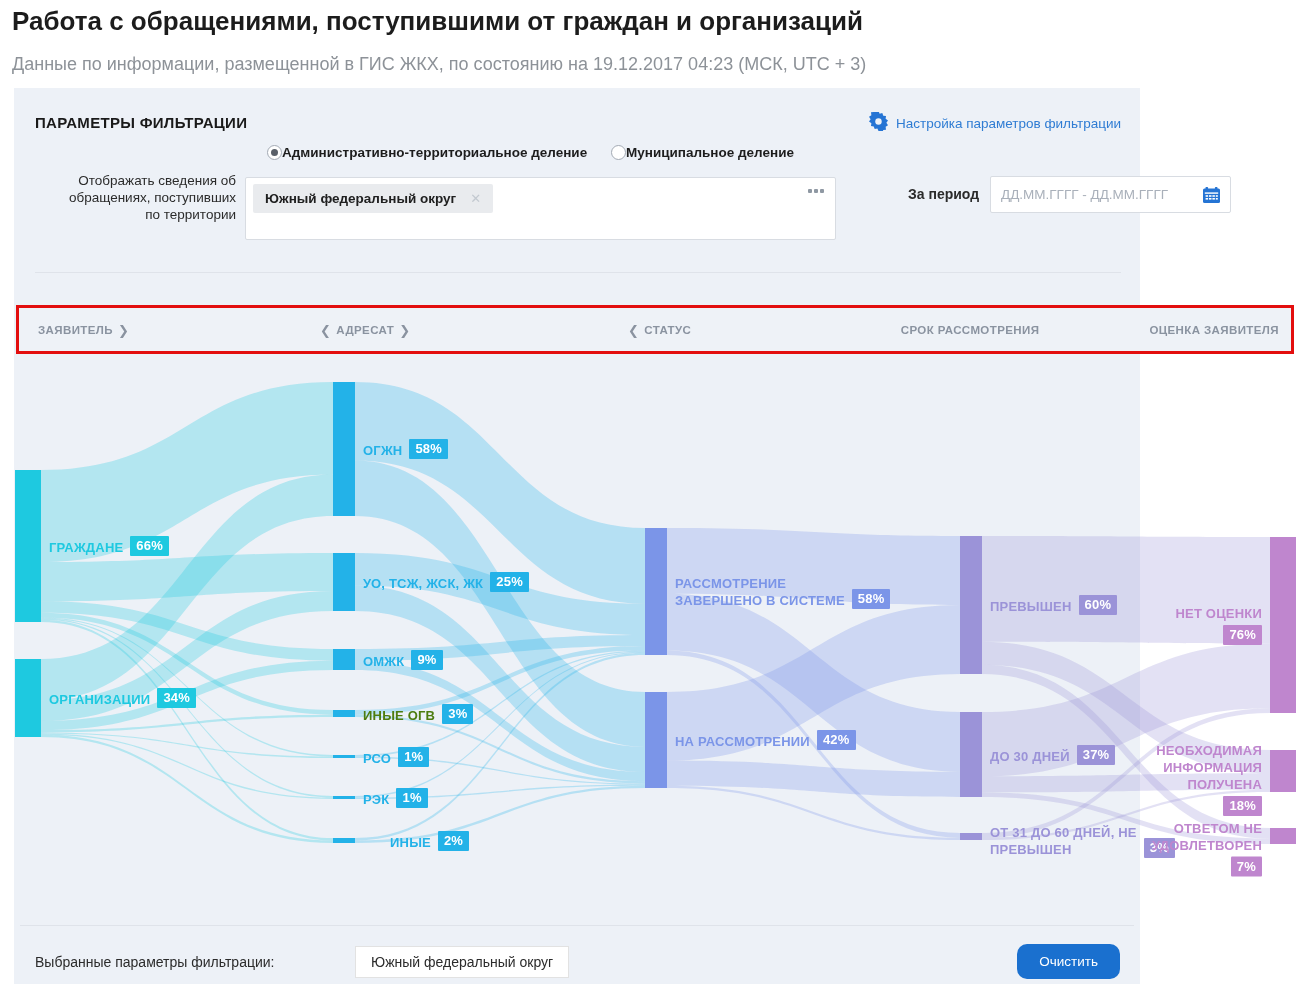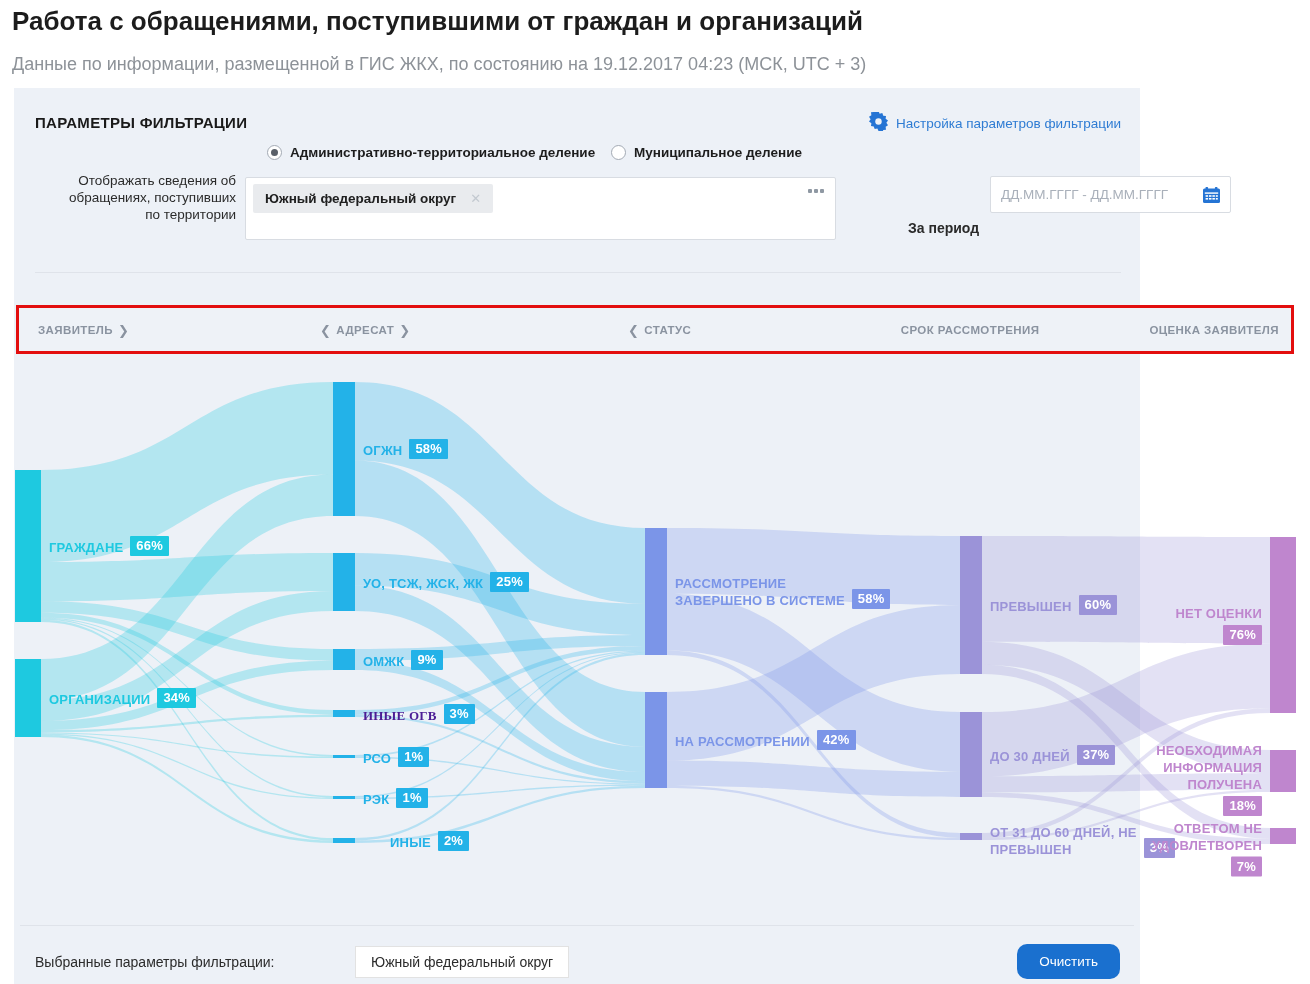--- a/index.html
+++ b/index.html
@@ -12,35 +12,35 @@
 
   .panel { position:absolute; left:14px; top:88px; width:1126px; height:896px; background:#edf1f7; }
 
   .panel-title { position:absolute; left:21px; top:26px; font-size:15px; font-weight:700; color:#1a1a1a; letter-spacing:.3px; }
 
   .settings-link { position:absolute; right:19px; top:24px; display:flex; align-items:flex-end; gap:8px; cursor:pointer; }
   .gear { width:19px; height:19px; }
   .settings-link span.txt { font-size:13.5px; color:#2f7cd3; }
 
   .radio-row { position:absolute; top:57px; left:0; width:100%; height:16px; }
-  .radio-opt { position:absolute; display:flex; align-items:center; gap:8px; cursor:pointer; }
+  .radio-opt { position:absolute; display:flex; align-items:center; cursor:pointer; }
   .radio-opt.r0 { left:253px; } .radio-opt.r1 { left:597px; }
   .radio-circle { width:15px; height:15px; border-radius:50%; border:1px solid #a3aab4; background:#fff; position:relative; flex:0 0 15px; }
   .radio-circle.checked::after { content:""; position:absolute; left:3px; top:3px; width:7px; height:7px; border-radius:50%; background:#5a6069; }
   .radio-opt .lbl { font-size:13.5px; font-weight:600; color:#1d1d1d; }
 
   .territory-label { position:absolute; left:42px; top:84px; width:180px; text-align:right; font-size:13.5px; color:#2b2b2b; line-height:17px; }
 
   .territory-box { position:absolute; left:231px; top:89px; width:591px; height:63px; background:#fff; border:1px solid #d8dce2; border-radius:2px; }
   .chip { position:absolute; left:7px; top:6px; display:inline-flex; align-items:center; background:#e9ebee; border-radius:2px; padding:7px 12px; font-size:13.5px; font-weight:700; color:#202020; cursor:pointer; }
   .chip .x { margin-left:14px; color:#c3c9d0; font-size:13px; font-weight:400; font-family:"DejaVu Sans",sans-serif; }
   .dots-menu { position:absolute; right:11px; top:11px; display:flex; gap:2px; cursor:pointer; }
   .dots-menu i { width:4px; height:4px; background:#8f98a3; border-radius:1px; }
 
-  .period-label { position:absolute; left:894px; top:98px; font-size:14px; font-weight:600; color:#2b2b2b;margin-top:34px; }
+  .period-label { position:absolute; left:894px; top:98px; font-size:14px; font-weight:600; color:#2b2b2b; }
   .period-input { position:absolute; left:976px; top:88px; width:241px; height:37px; background:#fff; border:1px solid #d8dce2; border-radius:2px; display:flex; align-items:center; padding:0 10px; cursor:text; }
   .period-input .ph { flex:1; font-size:13.5px; color:#a9b0ba; }
   .cal-icon { width:17px; height:16px; flex:0 0 17px; cursor:pointer; }
 
   .divider-top { position:absolute; left:21px; right:19px; top:184px; border-top:1px solid #dfe3ea; }
 
   .sankey-header { position:absolute; left:2px; top:217px; width:1278px; height:49px; border:3px solid #e30e0e; background:#eef2f7; }
   .hcell { position:absolute; top:50%; transform:translateY(-50%); display:flex; align-items:center; gap:5px; font-size:11.5px; font-weight:700; letter-spacing:.4px; color:#8a93a0; cursor:pointer; }
   .hcell .chev { font-family:"DejaVu Sans",sans-serif; font-size:13px; font-weight:700; color:#8a93a0; }
   .hc-0 { left:19px; } .hc-1 { left:301px; } .hc-2 { left:609px; }
@@ -209,21 +209,21 @@
           <rect x="1256" y="179" width="26" height="176" fill="#bf86ce"></rect>
           <rect x="1256" y="392" width="26" height="42" fill="#bf86ce"></rect>
           <rect x="1256" y="470" width="26" height="16" fill="#bf86ce"></rect>
         </svg>
       <div class="label-layer" id="sankey-labels">
           <div class="nk-label side-right" style="top: 188px; left: 35px;"><span style="color: rgb(30, 201, 224);">ГРАЖДАНЕ</span><span class="nk-badge" style="background: rgb(30, 201, 224);">66%</span></div>
           <div class="nk-label side-right" style="top: 340px; left: 35px;"><span style="color: rgb(30, 201, 224);">ОРГАНИЗАЦИИ</span><span class="nk-badge" style="background: rgb(30, 201, 224);">34%</span></div>
           <div class="nk-label side-right" style="top: 91px; left: 349px;"><span style="color: rgb(35, 178, 232);">ОГЖН</span><span class="nk-badge" style="background: rgb(35, 178, 232);">58%</span></div>
           <div class="nk-label side-right" style="top: 224px; left: 349px;"><span style="color: rgb(35, 178, 232);">УО, ТСЖ, ЖСК, ЖК</span><span class="nk-badge" style="background: rgb(35, 178, 232);">25%</span></div>
           <div class="nk-label side-right" style="top: 301.5px; left: 349px;"><span style="color: rgb(35, 178, 232);">ОМЖК</span><span class="nk-badge" style="background: rgb(35, 178, 232);">9%</span></div>
-          <div class="nk-label side-right" style="top: 355.5px; left: 349px;"><span style="color: #4c1d95; font-family: Liberation Serif, serif;">ИНЫЕ ОГВ</span><span class="nk-badge" style="background: rgb(35, 178, 232);">3%</span></div>
+          <div class="nk-label side-right" style="top: 355.5px; left: 349px;"><span style="color: #4d7c0f;">ИНЫЕ ОГВ</span><span class="nk-badge" style="background: rgb(35, 178, 232);">3%</span></div>
           <div class="nk-label side-right" style="top: 398.5px; left: 349px;"><span style="color: rgb(35, 178, 232);">РСО</span><span class="nk-badge" style="background: rgb(35, 178, 232);">1%</span></div>
           <div class="nk-label side-right" style="top: 439.5px; left: 349px;"><span style="color: rgb(35, 178, 232);">РЭК</span><span class="nk-badge" style="background: rgb(35, 178, 232);">1%</span></div>
           <div class="nk-label side-right" style="top: 482.5px; left: 349px;"><span style="color: rgb(35, 178, 232); padding-left: 27px;">ИНЫЕ</span><span class="nk-badge" style="background: rgb(35, 178, 232);">2%</span></div>
           <div class="nk-label side-right" style="top: 233.5px; left: 661px;"><span style="color: rgb(123, 149, 232);">РАССМОТРЕНИЕ
 ЗАВЕРШЕНО В СИСТЕМЕ</span><span class="nk-badge" style="background: rgb(123, 149, 232);">58%</span></div>
           <div class="nk-label side-right" style="top: 382px; left: 661px;"><span style="color: rgb(123, 149, 232);">НА РАССМОТРЕНИИ</span><span class="nk-badge" style="background: rgb(123, 149, 232);">42%</span></div>
           <div class="nk-label side-right" style="top: 247px; left: 976px;"><span style="color: rgb(155, 147, 216);">ПРЕВЫШЕН</span><span class="nk-badge" style="background: rgb(155, 147, 216);">60%</span></div>
           <div class="nk-label side-right" style="top: 396.5px; left: 976px;"><span style="color: rgb(155, 147, 216);">ДО 30 ДНЕЙ</span><span class="nk-badge" style="background: rgb(155, 147, 216);">37%</span></div>
           <div class="nk-label side-right" style="top: 482.5px; left: 976px;"><span style="color: rgb(155, 147, 216);">ОТ 31 ДО 60 ДНЕЙ, НЕ
 ПРЕВЫШЕН</span><span class="nk-badge" style="background: rgb(155, 147, 216);">3%</span></div>

